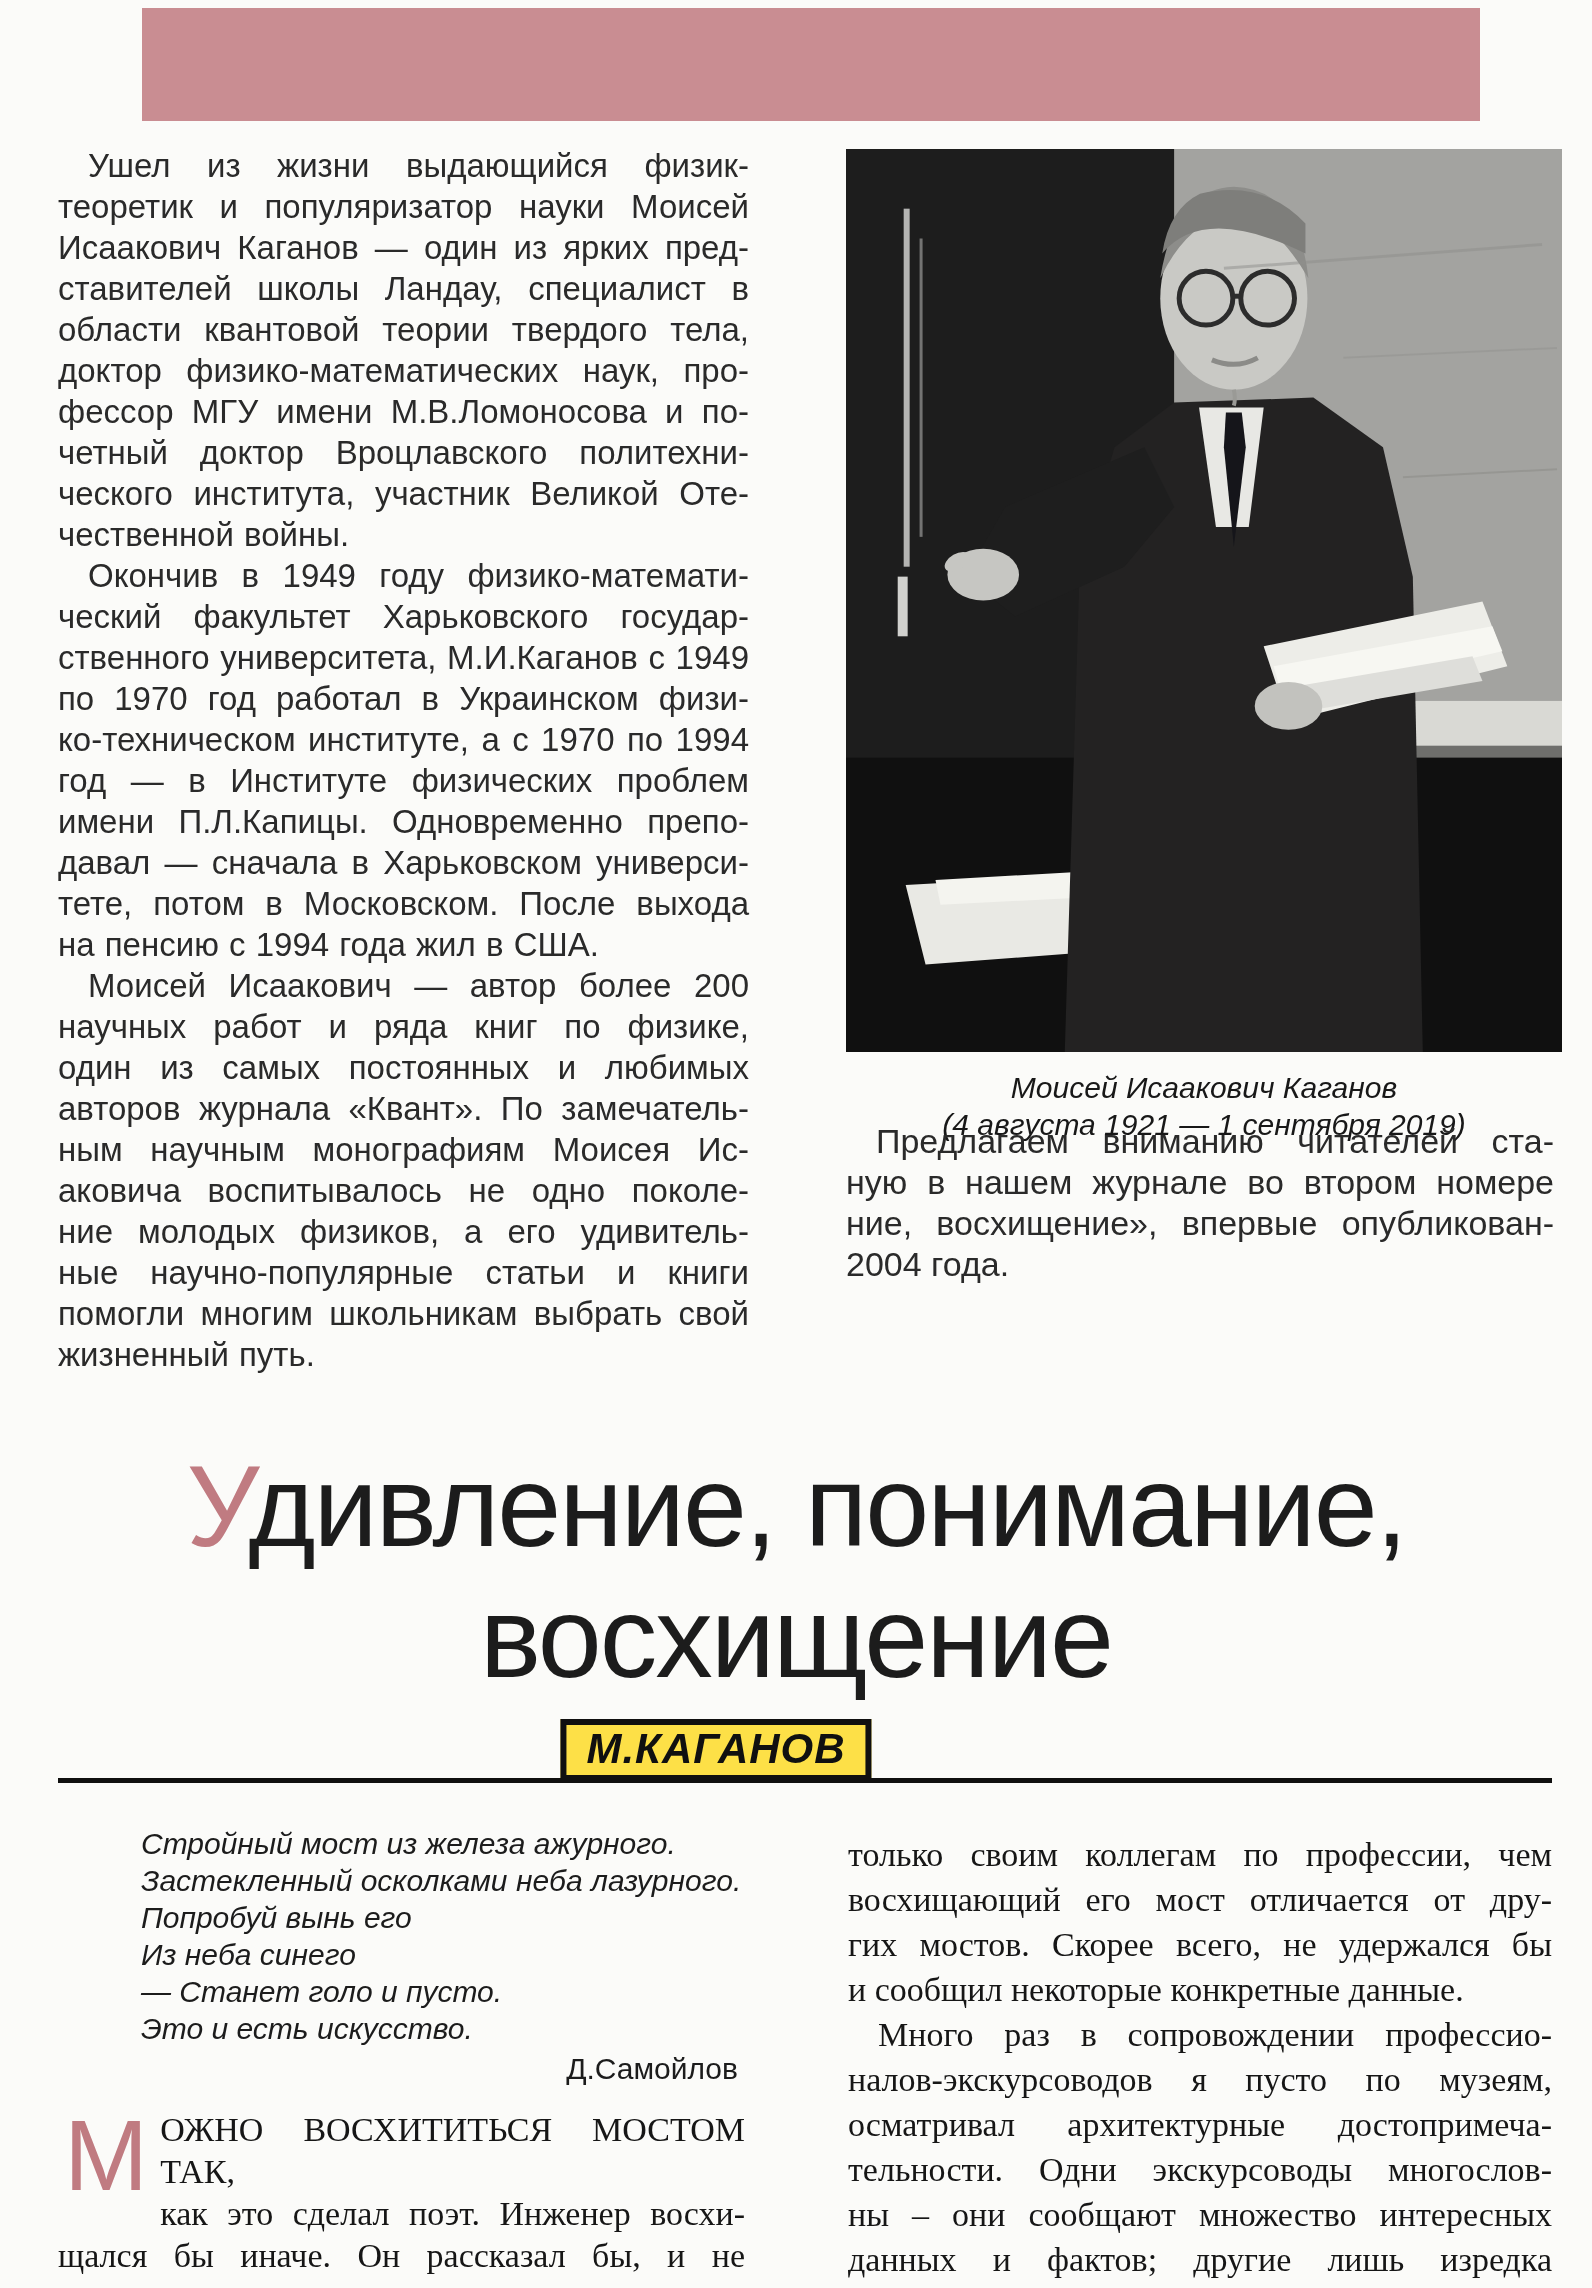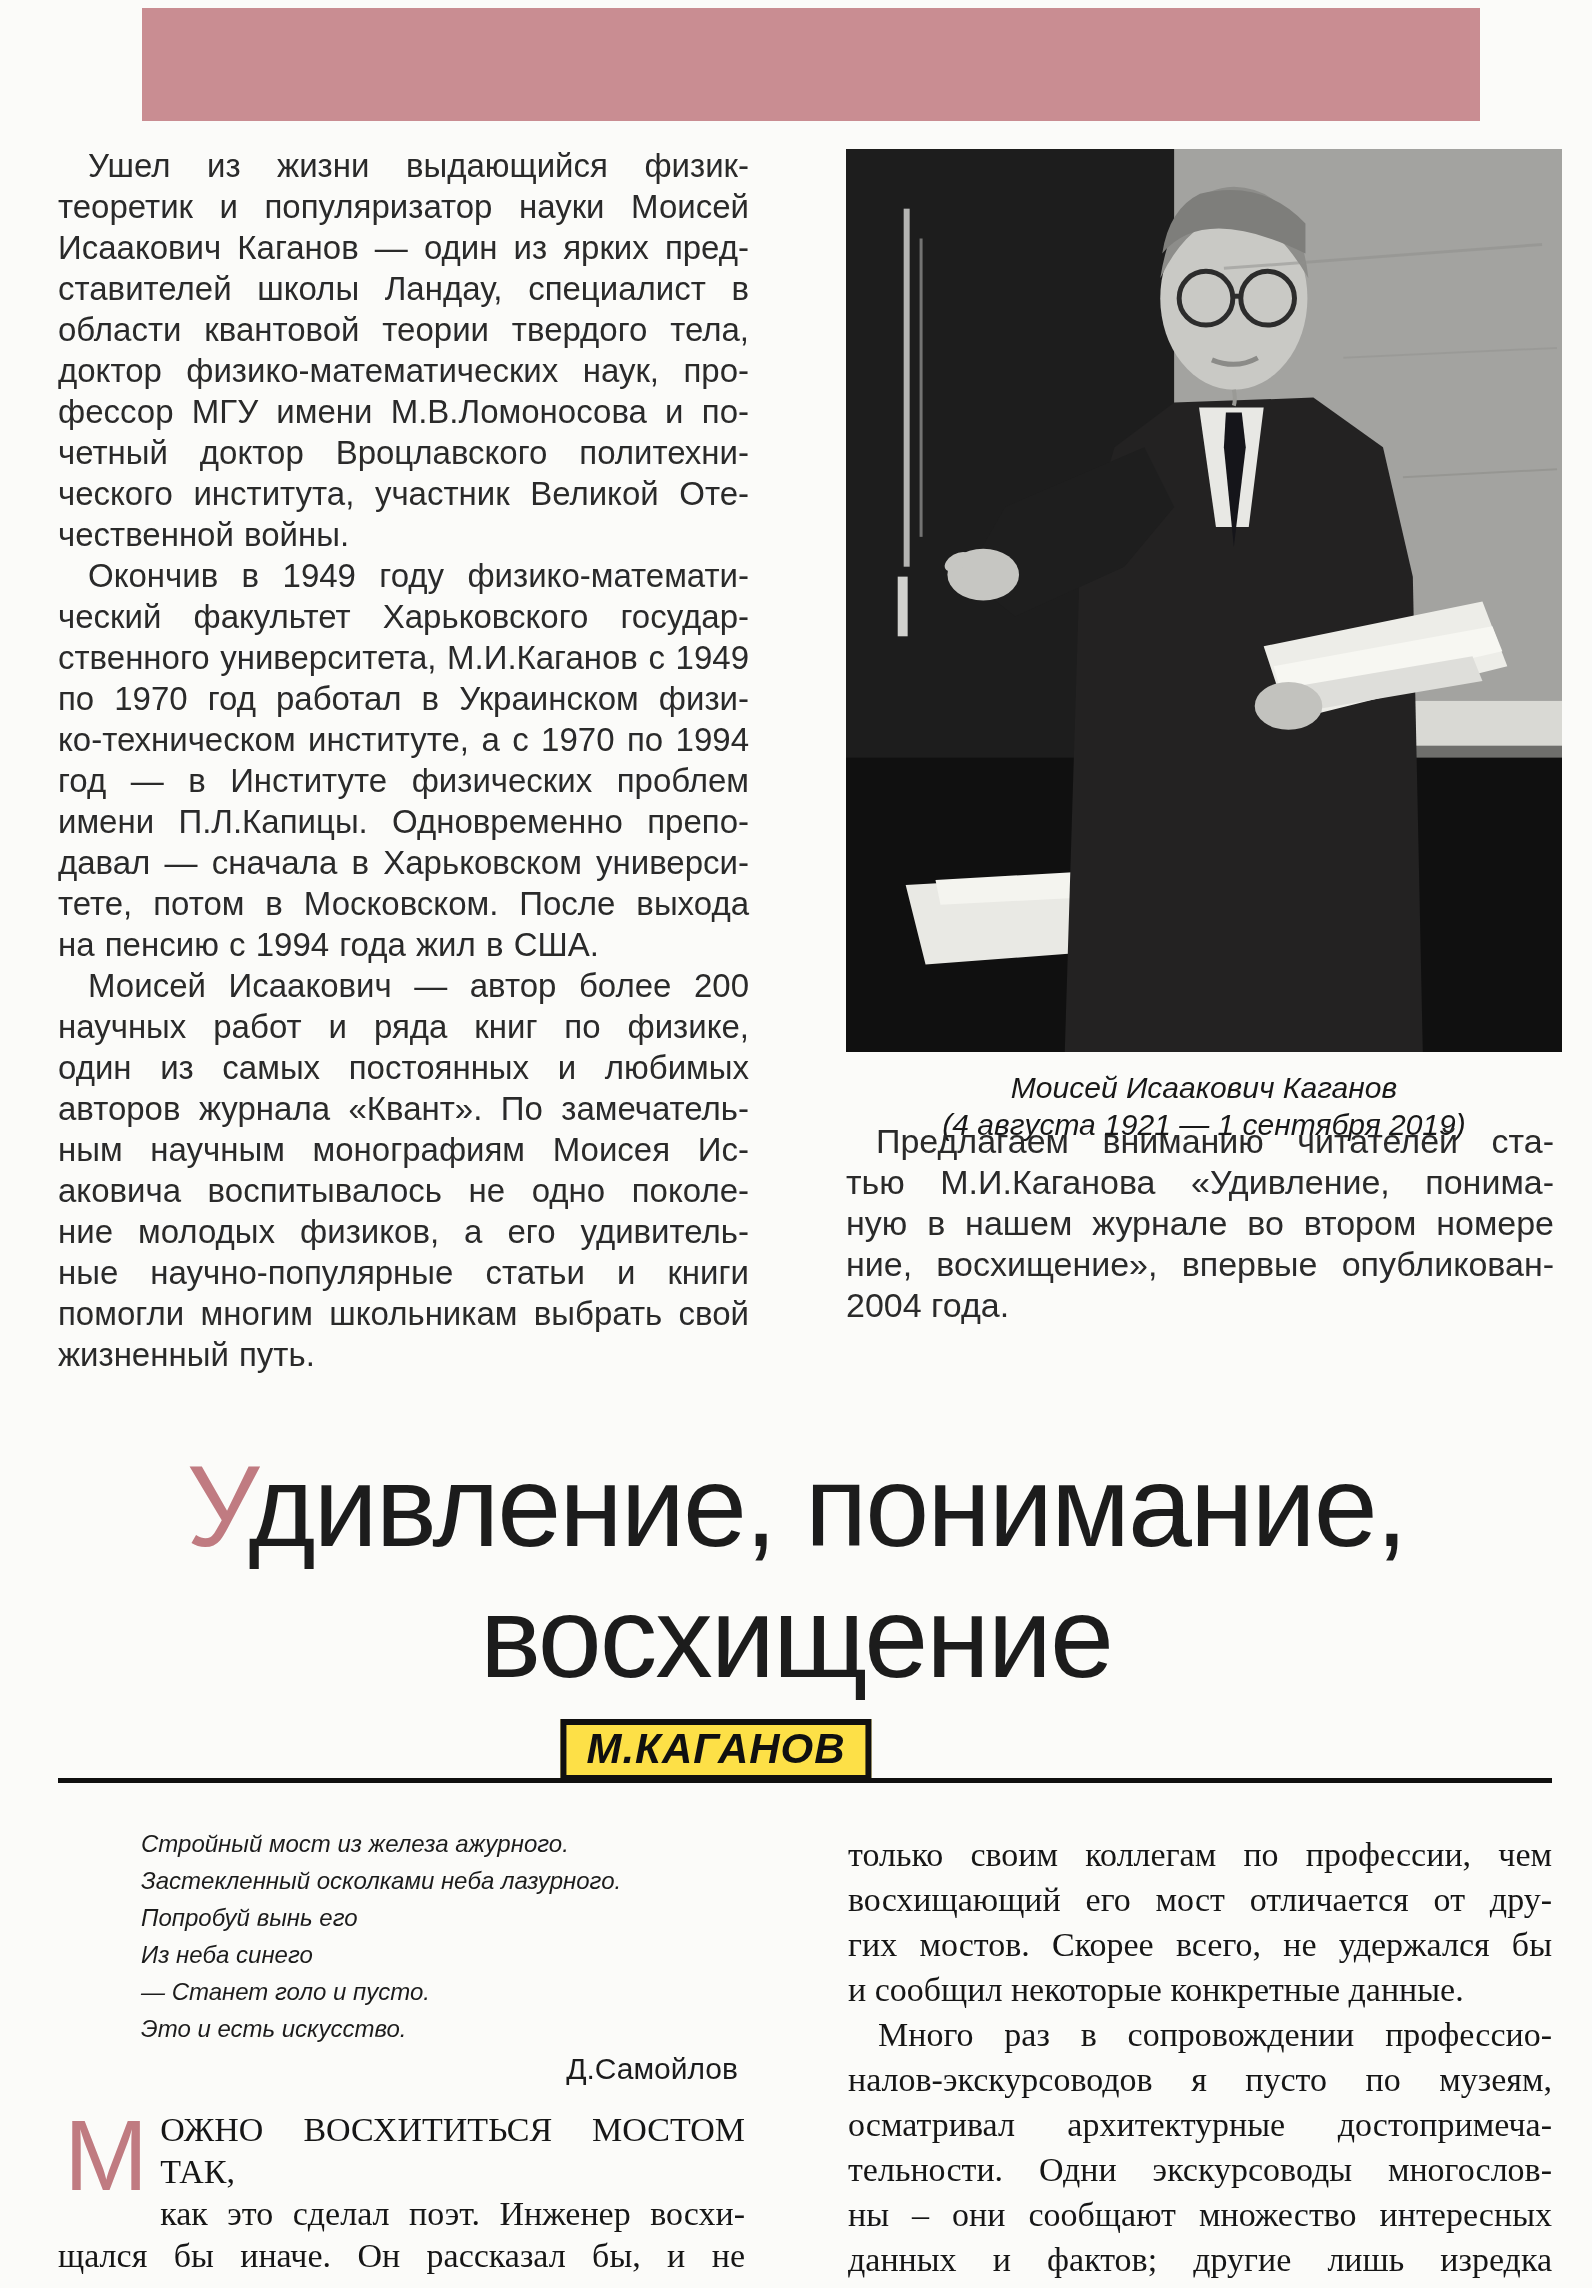--- a/index.html
+++ b/index.html
@@ -35,21 +35,21 @@
   .art-title .init{color:#c07b81;}
 
   .author-box{position:absolute;left:50%;top:1719px;transform:translateX(-50%);
               border:6px solid #101010;padding:0px 20px 2px 20px;
               font-weight:bold;font-style:italic;font-size:42px;letter-spacing:1px;
               color:#101010;background:#fde047;white-space:nowrap;}
   .rule{position:absolute;left:58px;top:1778px;width:1494px;height:5px;background:#101010;}
 
   
   .poem{position:absolute;left:141px;top:1825px;width:637px;
-        font-style:italic;font-size:24px;line-height:37px;color:#1c1c1c;}
+        font-style:italic;font-size:30px;line-height:37px;color:#1c1c1c;}
   .poem-attr{position:absolute;left:141px;top:2052px;width:597px;
              text-align:right;font-size:30px;color:#1c1c1c;}
 
   
   .serif{font-family:"Liberation Serif", serif;color:#161616;}
   .art-left{position:absolute;left:58px;top:2109px;width:687px;
             font-size:34px;line-height:42px;}
   .art-right{position:absolute;left:848px;top:1832px;width:704px;
              font-size:34px;line-height:45px;}
   .dropcap{float:left;color:#c07b81;font-family:"Liberation Sans",sans-serif;
@@ -144,21 +144,20 @@
     </svg>
   </div>
 
   <div class="caption">
     <div>Моисей Исаакович Каганов</div>
     <div>(4 августа 1921 — 1 сентября 2019)</div>
   </div>
 
   <div class="announce">
       <div class="ln first">Предлагаем вниманию читателей ста-</div>
-      <div class="ln">тью М.И.Каганова «Удивление, понима-</div>
       <div class="ln">ную в нашем журнале во втором номере</div>
       <div class="ln">ние, восхищение», впервые опубликован-</div>
       <div class="ln end">2004 года.</div>
     </div>
 
   <div class="art-title">
     <div><span class="init">У</span><span>дивление, понимание,</span></div>
     <div>восхищение</div>
   </div>
 

